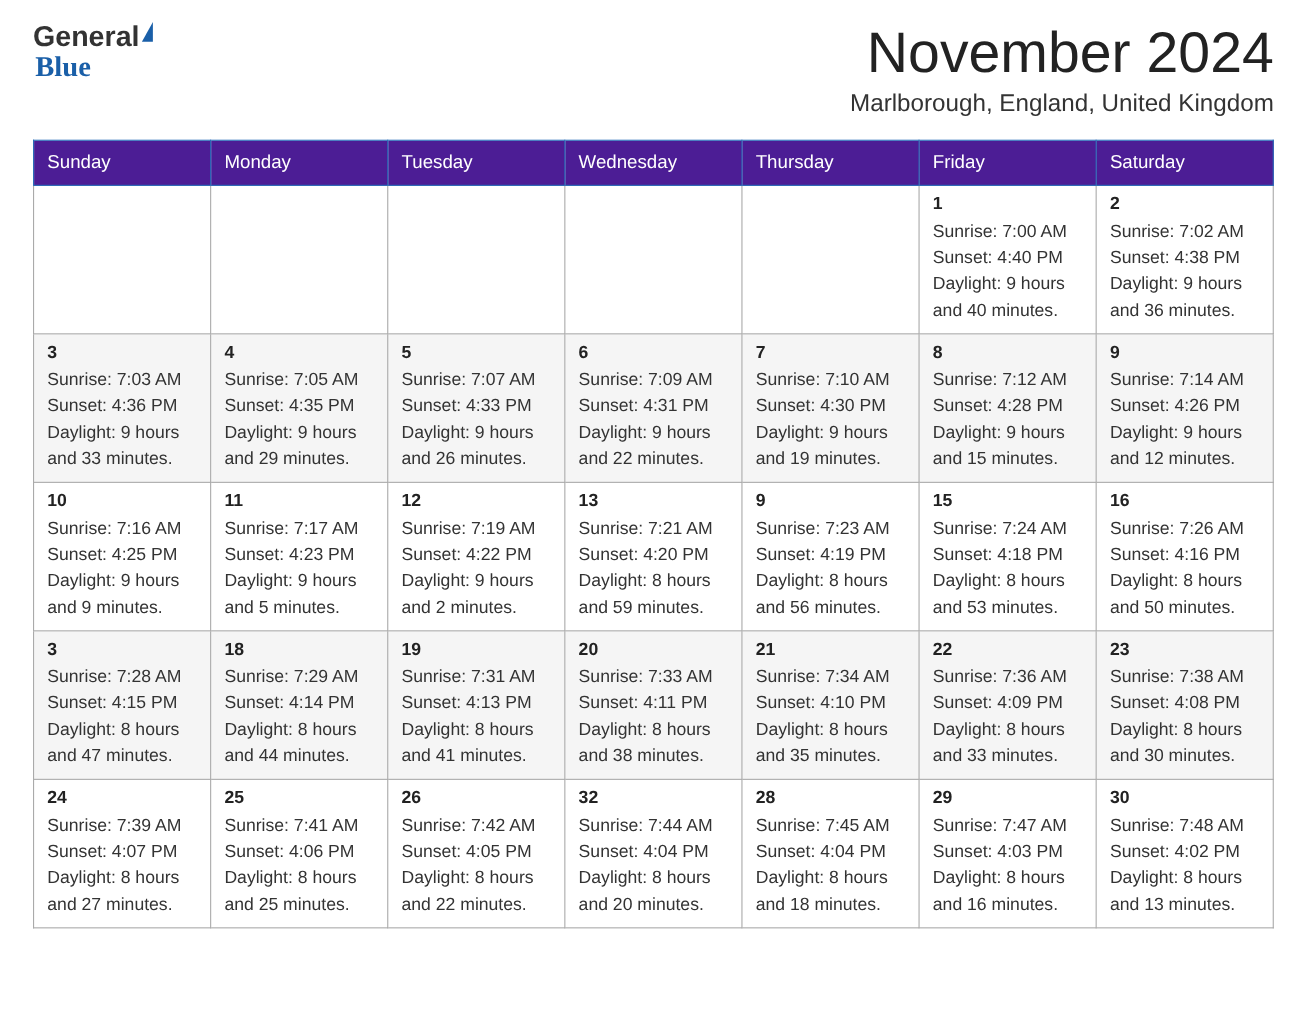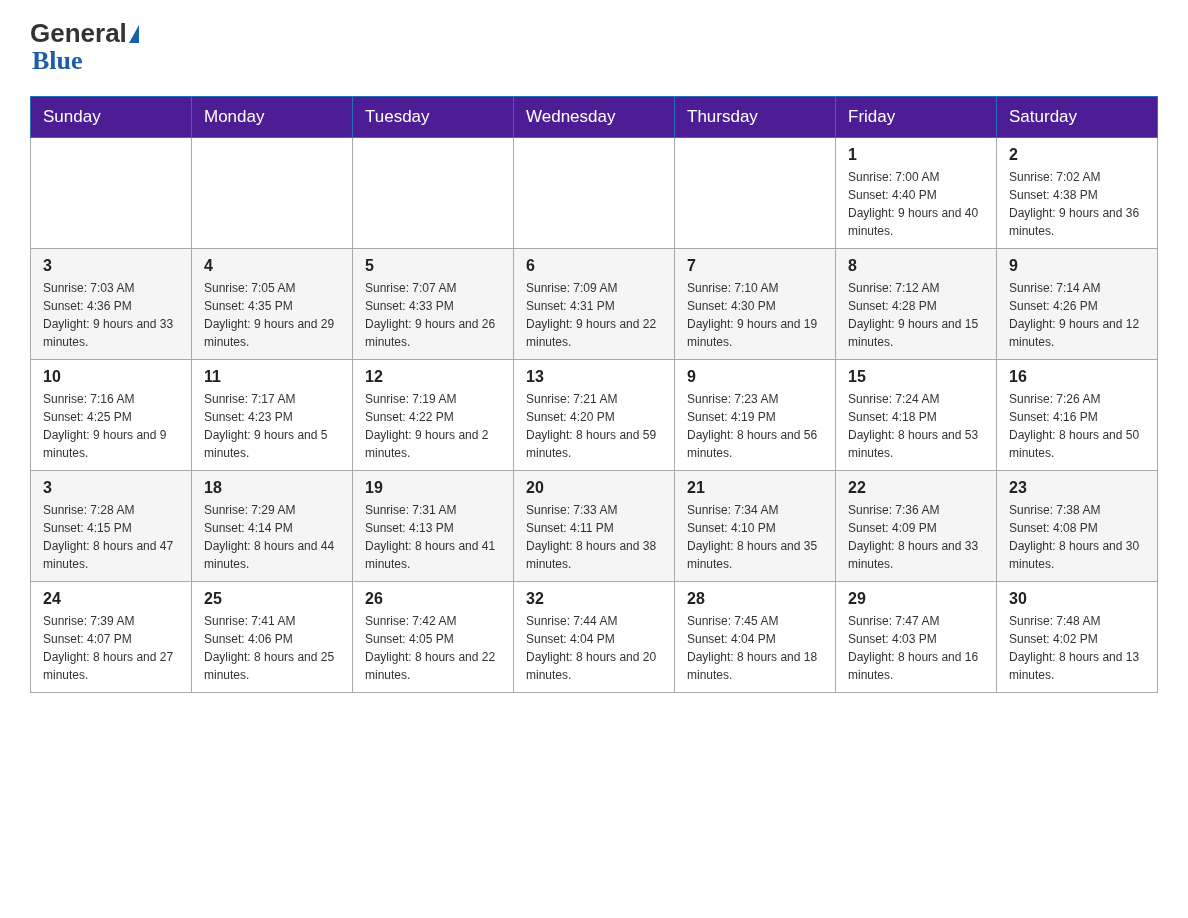--- a/index.html
+++ b/index.html
@@ -19,21 +19,20 @@
     }
 
     .logo-area {
       display: flex;
       flex-direction: column;
       align-items: flex-start;
     }
 
     .logo-text {
       display: flex;
-      align-items: center;
       font-size: 28px;
       font-weight: bold;
       color: #333;
       line-height: 1;
     }
 
     .logo-general {
       color: #333;
       font-size: 26px;
       font-weight: bold;
@@ -111,21 +110,21 @@
 
     .day-number {
       font-size: 16px;
       font-weight: bold;
       color: #222;
       display: block;
       margin-bottom: 4px;
     }
 
     .day-info {
-      font-size: 12px;
+      font-size: 16px;
       color: #333;
       line-height: 1.5;
     }
 
     .empty-cell {
       background-color: #f9f9f9;
     }
 
     
     .row-even td { background-color: #f0f0f0; }
@@ -138,20 +137,22 @@
   <div class="logo-area">
     <div class="logo-text">
       <span class="logo-general">General</span>
       <span class="logo-triangle"></span>
     </div>
     <div style="margin-left:2px;">
       <span class="logo-blue-word">Blue</span>
     </div>
   </div>
   <div class="title-area">
+    <div class="month-title">November 2024</div>
+    <div class="location-subtitle">Marlborough, England, United Kingdom</div>
   </div>
 </div>
 
 <table class="calendar-table">
   <thead>
     <tr>
     <th>Sunday</th>
         <th>Monday</th>
         <th>Tuesday</th>
         <th>Wednesday</th>

